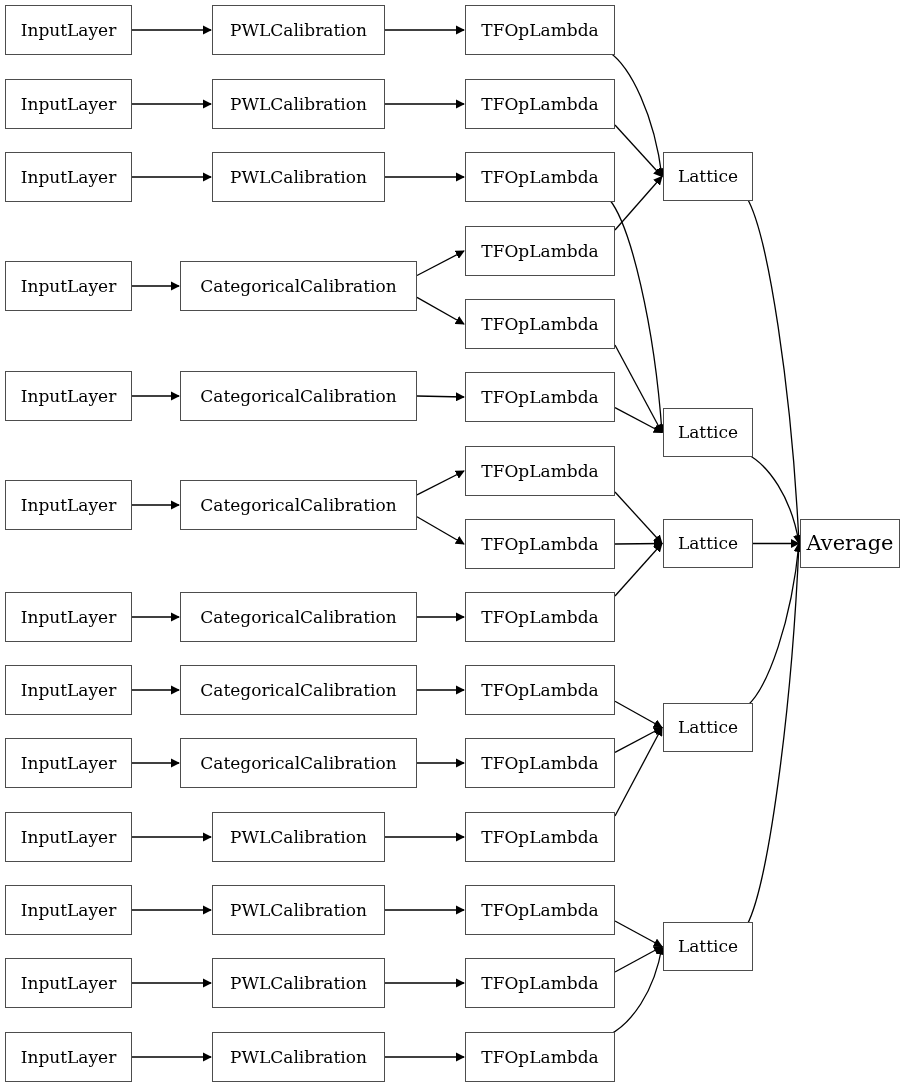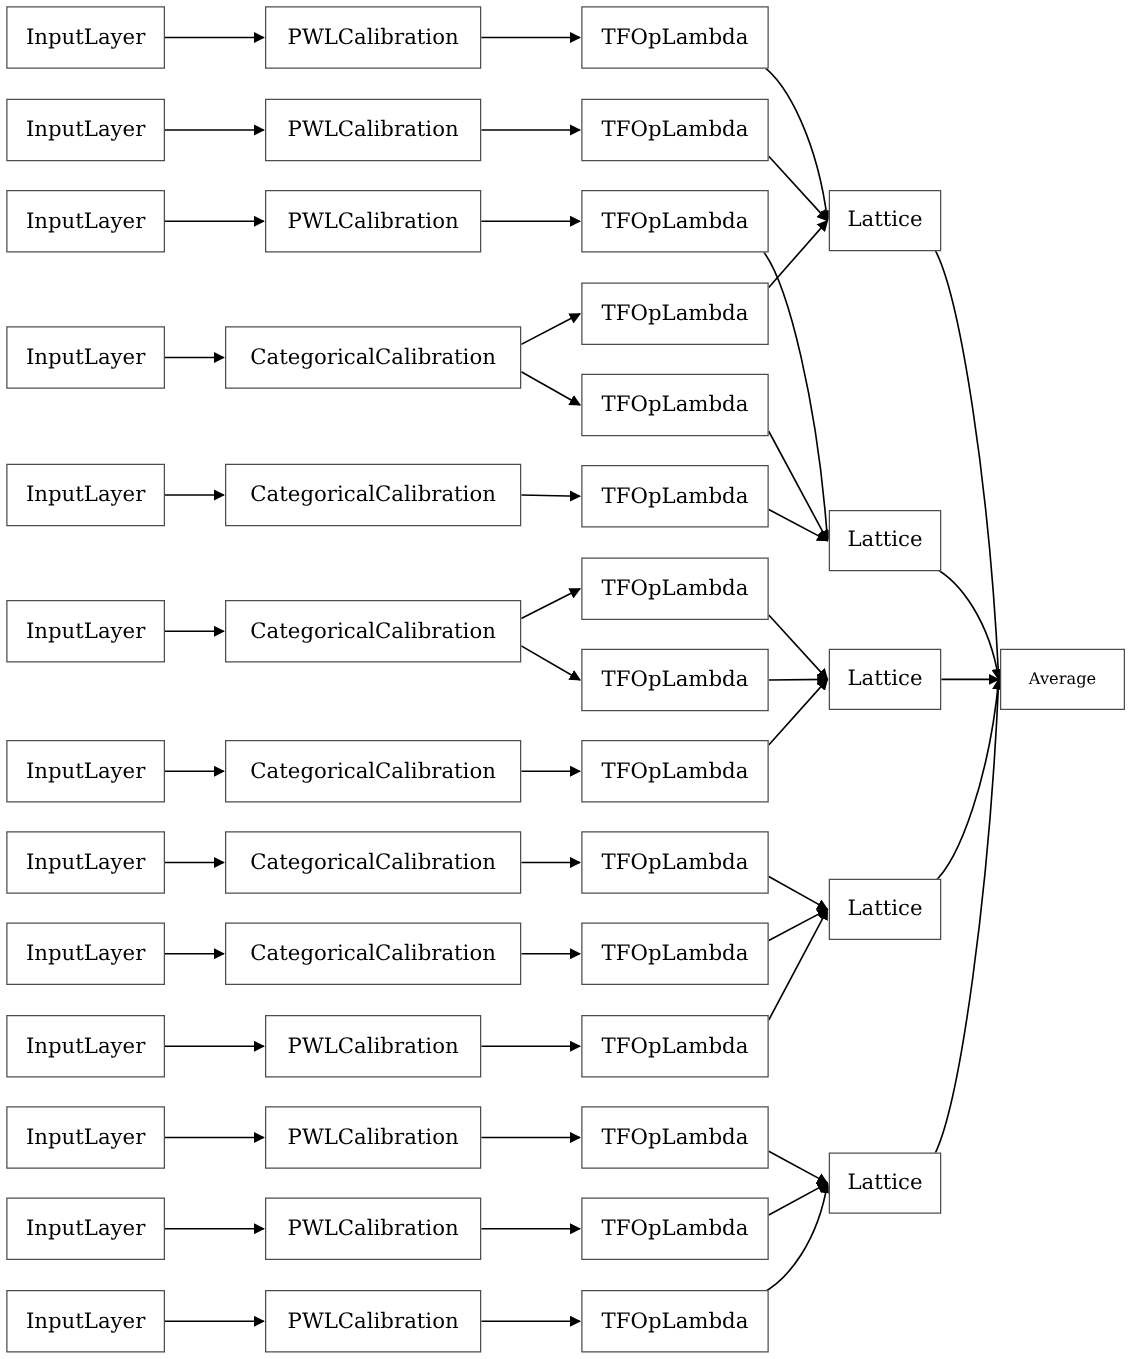--- a/index.html
+++ b/index.html
@@ -2,21 +2,21 @@
 <html><head>
 <meta charset="utf-8">
 <style>
   html,body{margin:0;padding:0;background:#ffffff;}
   body{font-family:"DejaVu Serif","Liberation Serif",serif;}
   #stage{position:relative;width:905px;height:1087px;background:#ffffff;overflow:hidden;text-align:center;}
   svg#edges{position:absolute;left:0;top:0;width:905px;height:1087px;pointer-events:none;}
   .node{position:absolute;box-sizing:border-box;background:#ffffff;border:1px solid #4d4d4d;
         display:flex;align-items:center;justify-content:center;
         font-size:17px;color:#000000;line-height:1;white-space:nowrap;}
-  .node.small{font-size:13px;}
+  .node.small{font-size:21px;}
 </style>
 </head>
 <body>
 
 <div id="stage">
   <svg id="edges" viewBox="0 0 905 1087">
     <defs>
       <marker id="arrow" viewBox="0 0 10 10" refX="9" refY="5" markerWidth="7" markerHeight="7" orient="auto-start-reverse">
         <path d="M 0 0 L 10 5 L 0 10 z" fill="#000000"></path>
       </marker>

